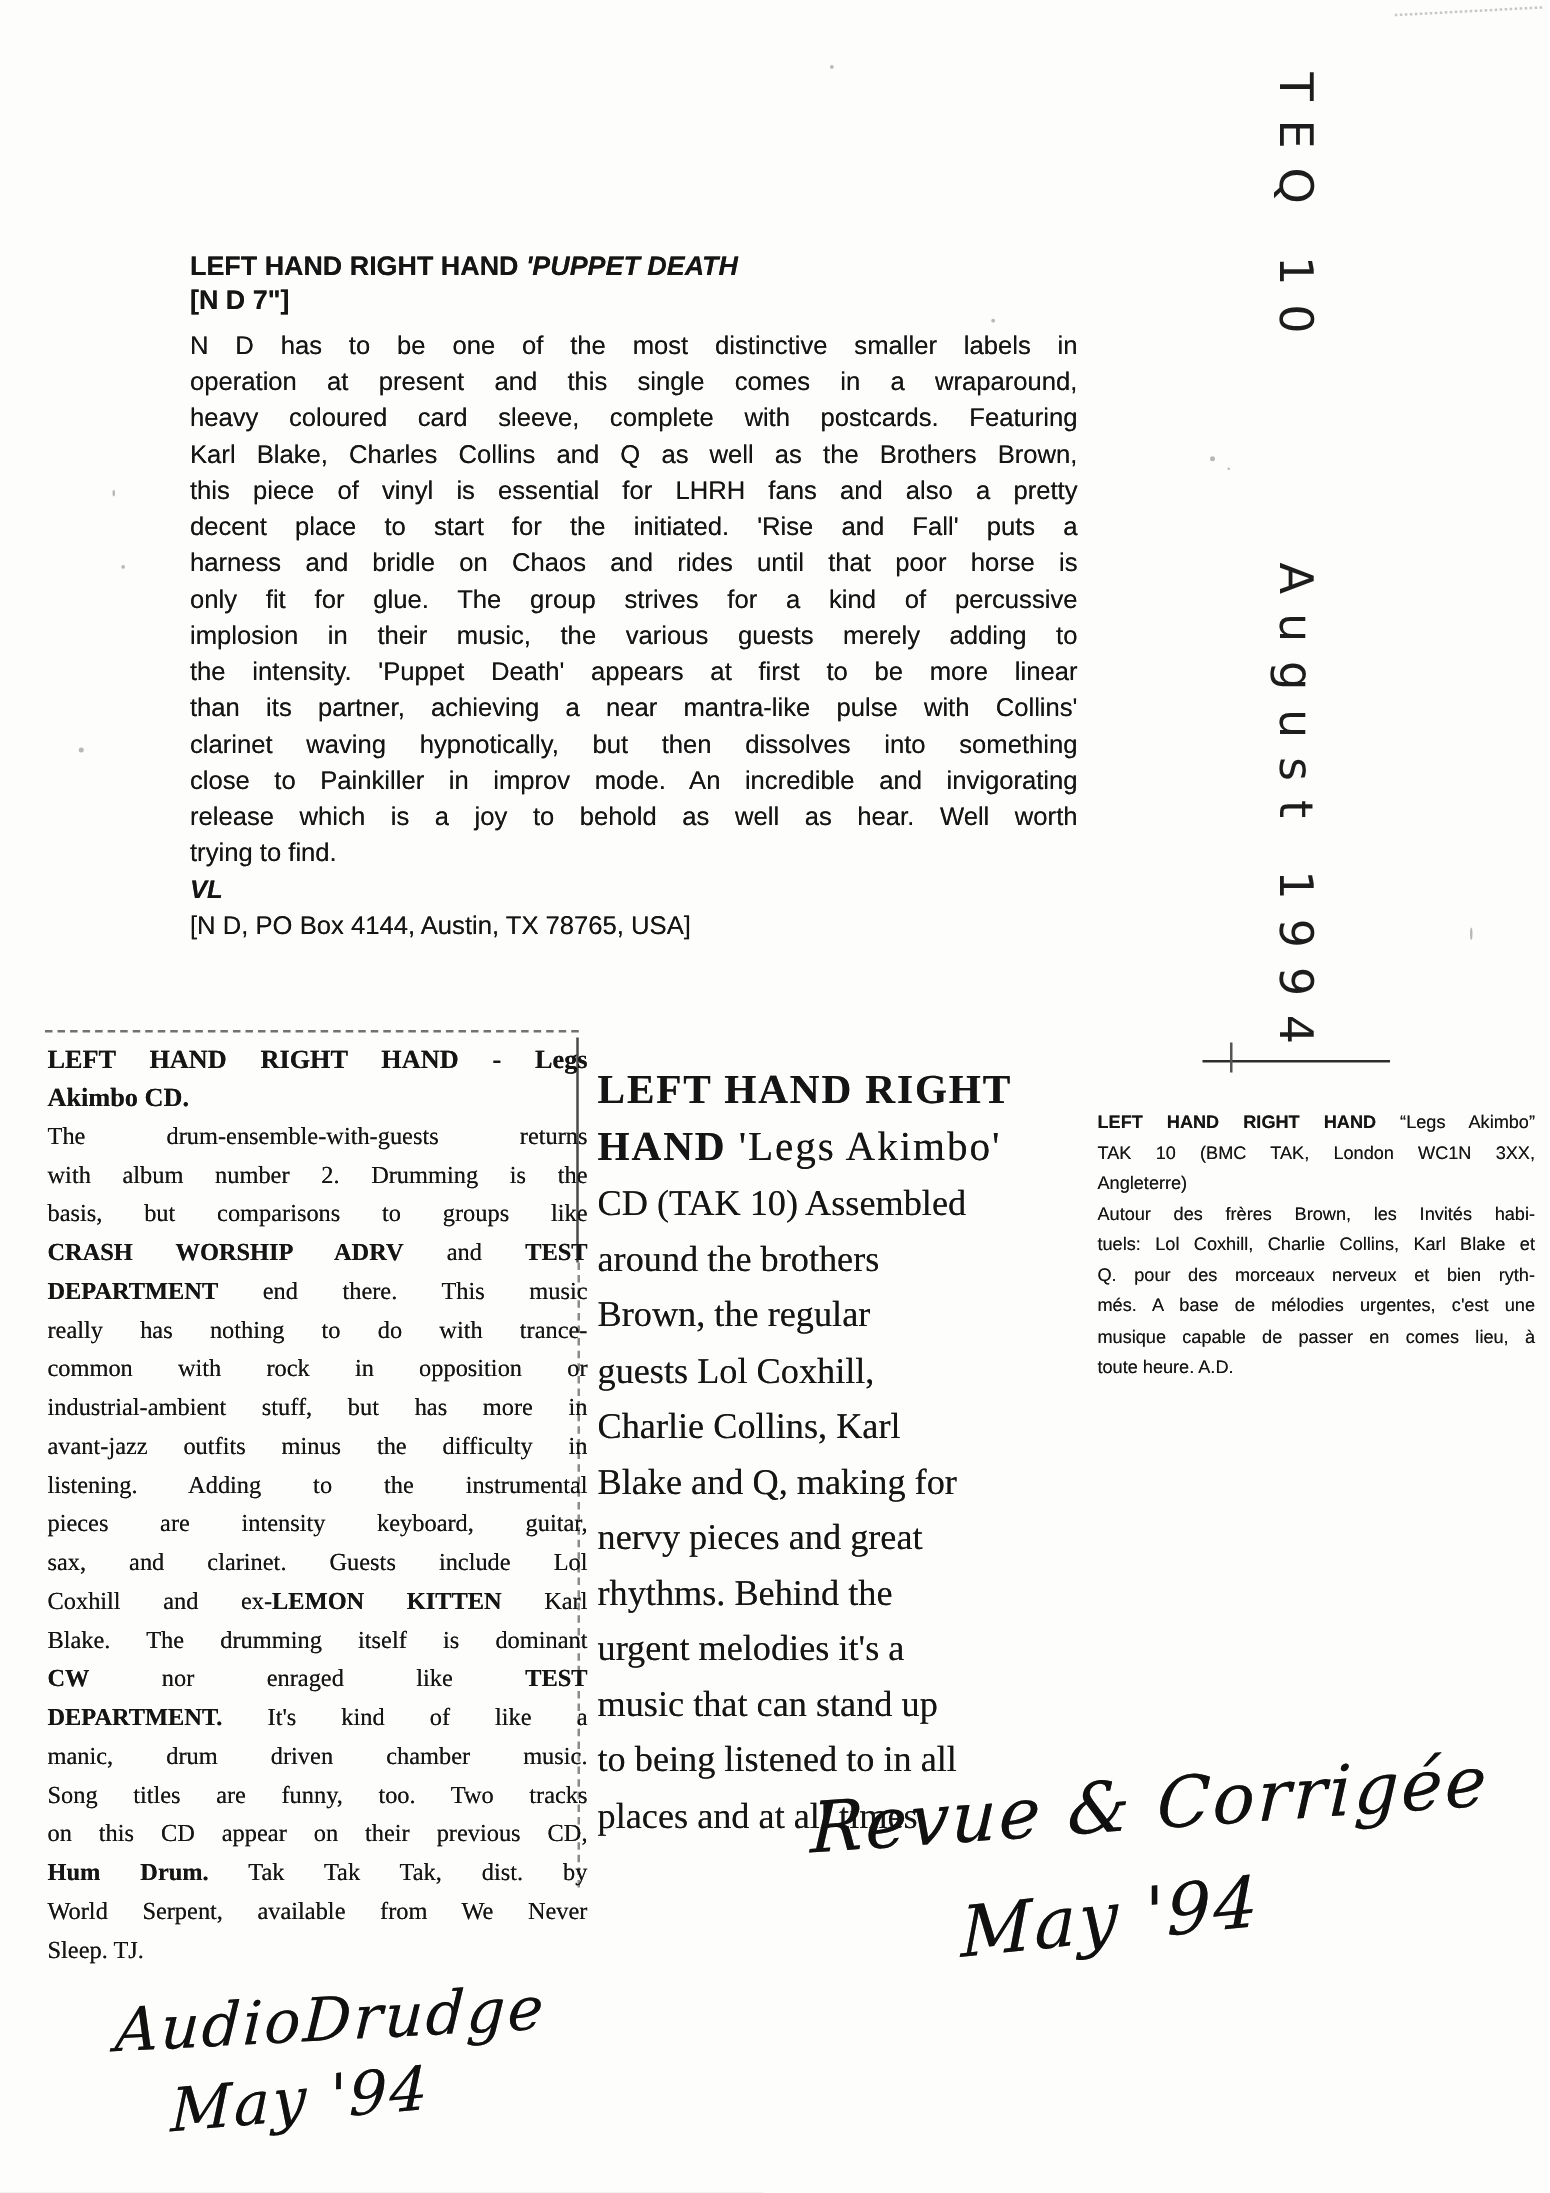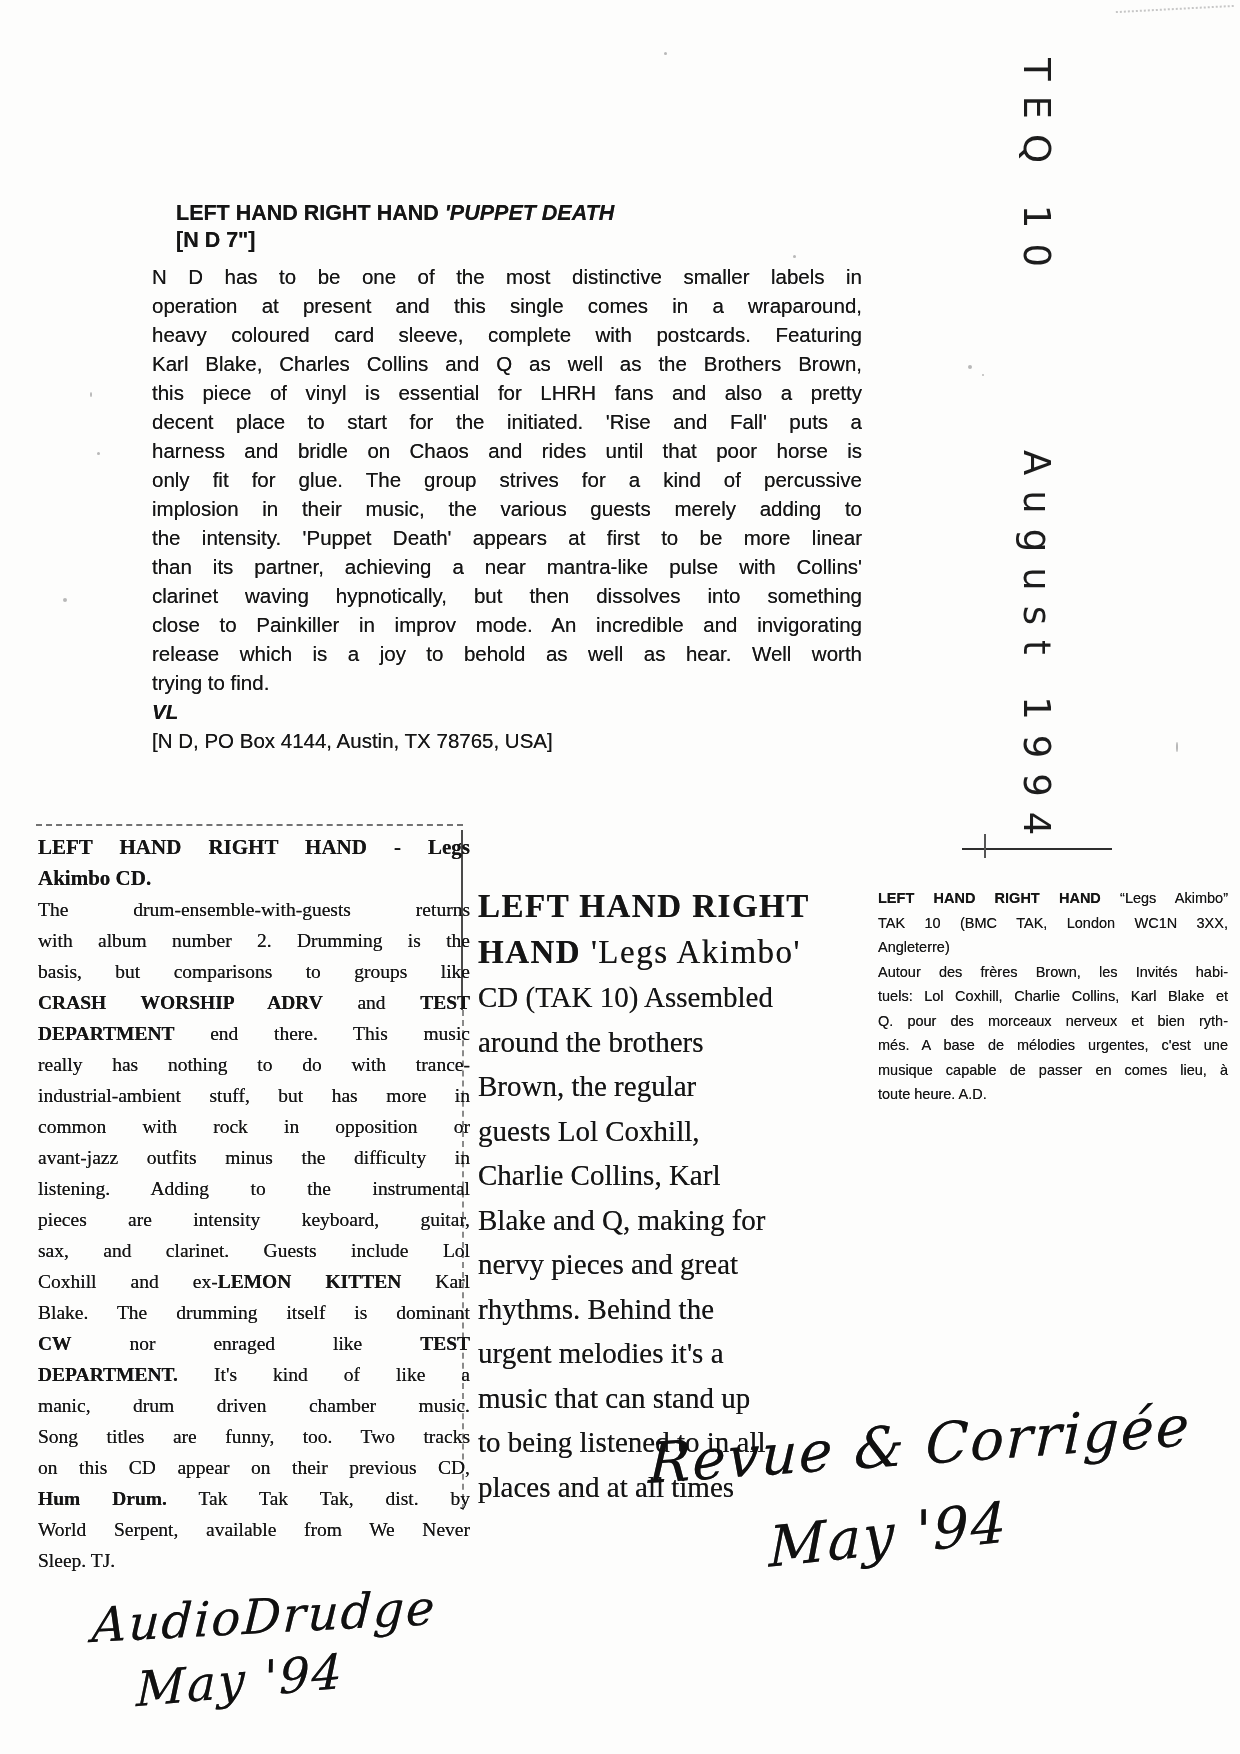--- a/index.html
+++ b/index.html
@@ -14,39 +14,38 @@
   .sb{font-weight:700;}
   .si{font-style:italic;}
 
   
   #review-top{
     left:152px;top:200px;width:710px;
     font-family:"Liberation Sans",sans-serif;
     font-size:20.5px;line-height:29px;
     text-shadow:0 0 .5px rgba(10,10,10,.75);
   }
-  #review-top .top-title{font-size:21.5px;line-height:27px;margin-bottom:8px;margin-left:24px;}
+  #review-top .top-title{font-size:21.5px;line-height:27px;margin-bottom:8px;}
   #review-top .top-byline{font-weight:700;font-style:italic;}
 
   
   #review-left{
     left:38px;top:832px;width:432px;
     font-family:"Liberation Serif",serif;
     font-size:19.5px;line-height:31px;
     text-shadow:0 0 .4px rgba(10,10,10,.8);
   }
   #review-left .left-title{font-size:21px;line-height:31px;font-weight:700;}
 
   
   #review-mid{
     left:478px;top:850px;width:372px;
     font-family:"Liberation Serif",serif;
     font-size:29px;line-height:44.5px;
     text-shadow:0 0 .4px rgba(10,10,10,.7);
-    margin-top:34px;
   }
   #review-mid .line{white-space:nowrap;}
   #review-mid .line:nth-child(-n+2) span{font-size:33px;letter-spacing:1.5px;}
 
   
   #review-fr{
     left:878px;top:886px;width:350px;
     font-family:"Liberation Sans",sans-serif;
     font-size:14.5px;line-height:24.5px;
     text-shadow:0 0 .4px rgba(10,10,10,.7);
@@ -131,22 +130,22 @@
         <div class="line"><span class="sb">LEFT HAND RIGHT HAND - Legs</span></div>
         <div class="line"><span class="sb">Akimbo CD.</span></div>
       </header>
     <div class="rich justify">
         <div class="line"><span>The drum-ensemble-with-guests returns</span></div>
         <div class="line"><span>with album number 2.  Drumming is the</span></div>
         <div class="line"><span>basis, but comparisons to groups like</span></div>
         <div class="line"><span class="sb">CRASH WORSHIP ADRV</span><span> and </span><span class="sb">TEST</span></div>
         <div class="line"><span class="sb">DEPARTMENT</span><span> end there.  This music</span></div>
         <div class="line"><span>really has nothing to do with trance-</span></div>
+        <div class="line"><span>common with rock in opposition or</span></div>
         <div class="line"><span>industrial-ambient stuff, but has more in</span></div>
-        <div class="line"><span>common with rock in opposition or</span></div>
         <div class="line"><span>avant-jazz outfits minus the difficulty in</span></div>
         <div class="line"><span>listening.  Adding to the instrumental</span></div>
         <div class="line"><span>pieces are intensity keyboard, guitar,</span></div>
         <div class="line"><span>sax, and clarinet.  Guests include Lol</span></div>
         <div class="line"><span>Coxhill and ex-</span><span class="sb">LEMON KITTEN</span><span> Karl</span></div>
         <div class="line"><span>Blake.  The drumming itself is dominant</span></div>
         <div class="line"><span class="sb">CW</span><span> nor enraged like </span><span class="sb">TEST</span></div>
         <div class="line"><span class="sb">DEPARTMENT.</span><span>  It's kind of like a</span></div>
         <div class="line"><span>manic, drum driven chamber music.</span></div>
         <div class="line"><span>Song titles are funny, too.  Two tracks</span></div>

